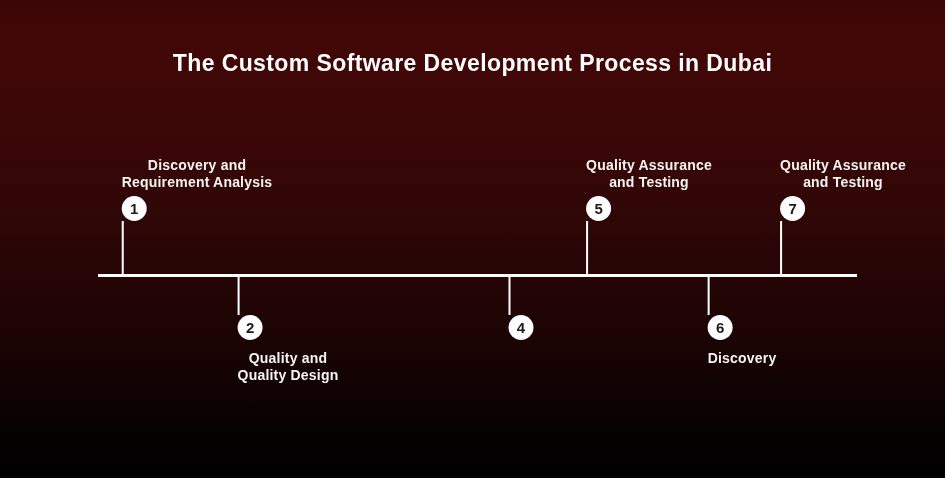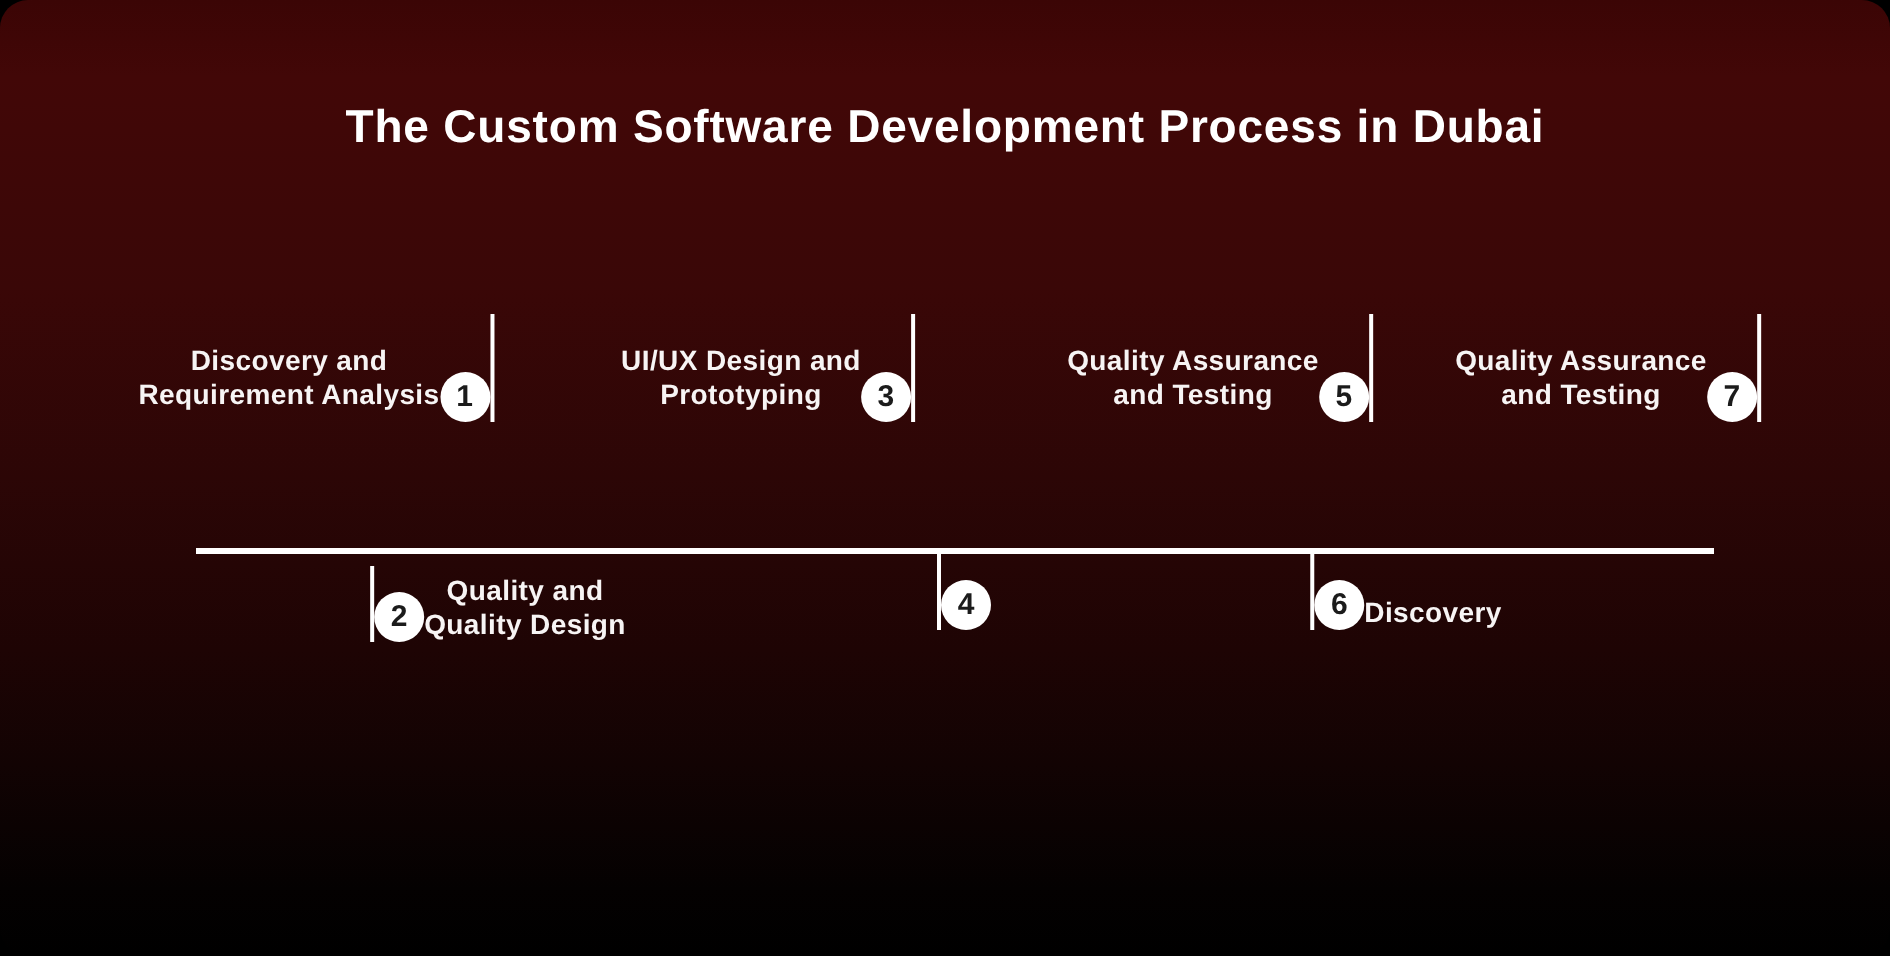--- a/index.html
+++ b/index.html
@@ -16,21 +16,20 @@
       #3b0505 0%,
       #420707 8%,
       #3a0707 30%,
       #2c0606 50%,
       #1e0404 68%,
       #120303 80%,
       #040101 93%,
       #000000 100%);
     font-family:"Liberation Sans","DejaVu Sans",sans-serif;
     color:#ffffff;
-    border-radius:14px;
   }
   .title{
     position:absolute;
     top:50px;
     left:0;
     width:100%;
     margin:0;
     text-align:center;
     font-size:23px;
     font-weight:700;
@@ -41,22 +40,24 @@
     position:absolute;
     left:98px;
     top:274px;
     width:759px;
     height:3px;
     background:#ffffff;
   }
   .step{
     position:absolute;
     display:flex;
-    align-items:flex-end;
+    flex-direction:column;
+    align-items:flex-start;
     transform:translateX(-50%);
+    margin-left:39px;
   }
   .step.above{ top:157px; }
   .step.below{ top:277px; }
   .label{
     font-size:14px;
     font-weight:700;
     line-height:17px;
     text-align:center;
     letter-spacing:0.2px;
     white-space:nowrap;
@@ -118,30 +119,20 @@
     <div class="connector"></div>
     <div class="circle">
       <span>2</span>
     </div>
     <div class="label">
       <span class="label-line">Quality and</span>
       <span class="label-line">Quality Design</span>
     </div>
   </div>
 
-  <div class="step above s3">
-    <div class="label">
-      <span class="label-line">UI/UX Design and</span>
-      <span class="label-line">Prototyping</span>
-    </div>
-    <div class="circle">
-      <span>3</span>
-    </div>
-    <div class="connector"></div>
-  </div>
 
   <div class="step below s4">
     <div class="connector"></div>
     <div class="circle">
       <span>4</span>
     </div>
   </div>
 
   <div class="step above s5">
     <div class="label">

